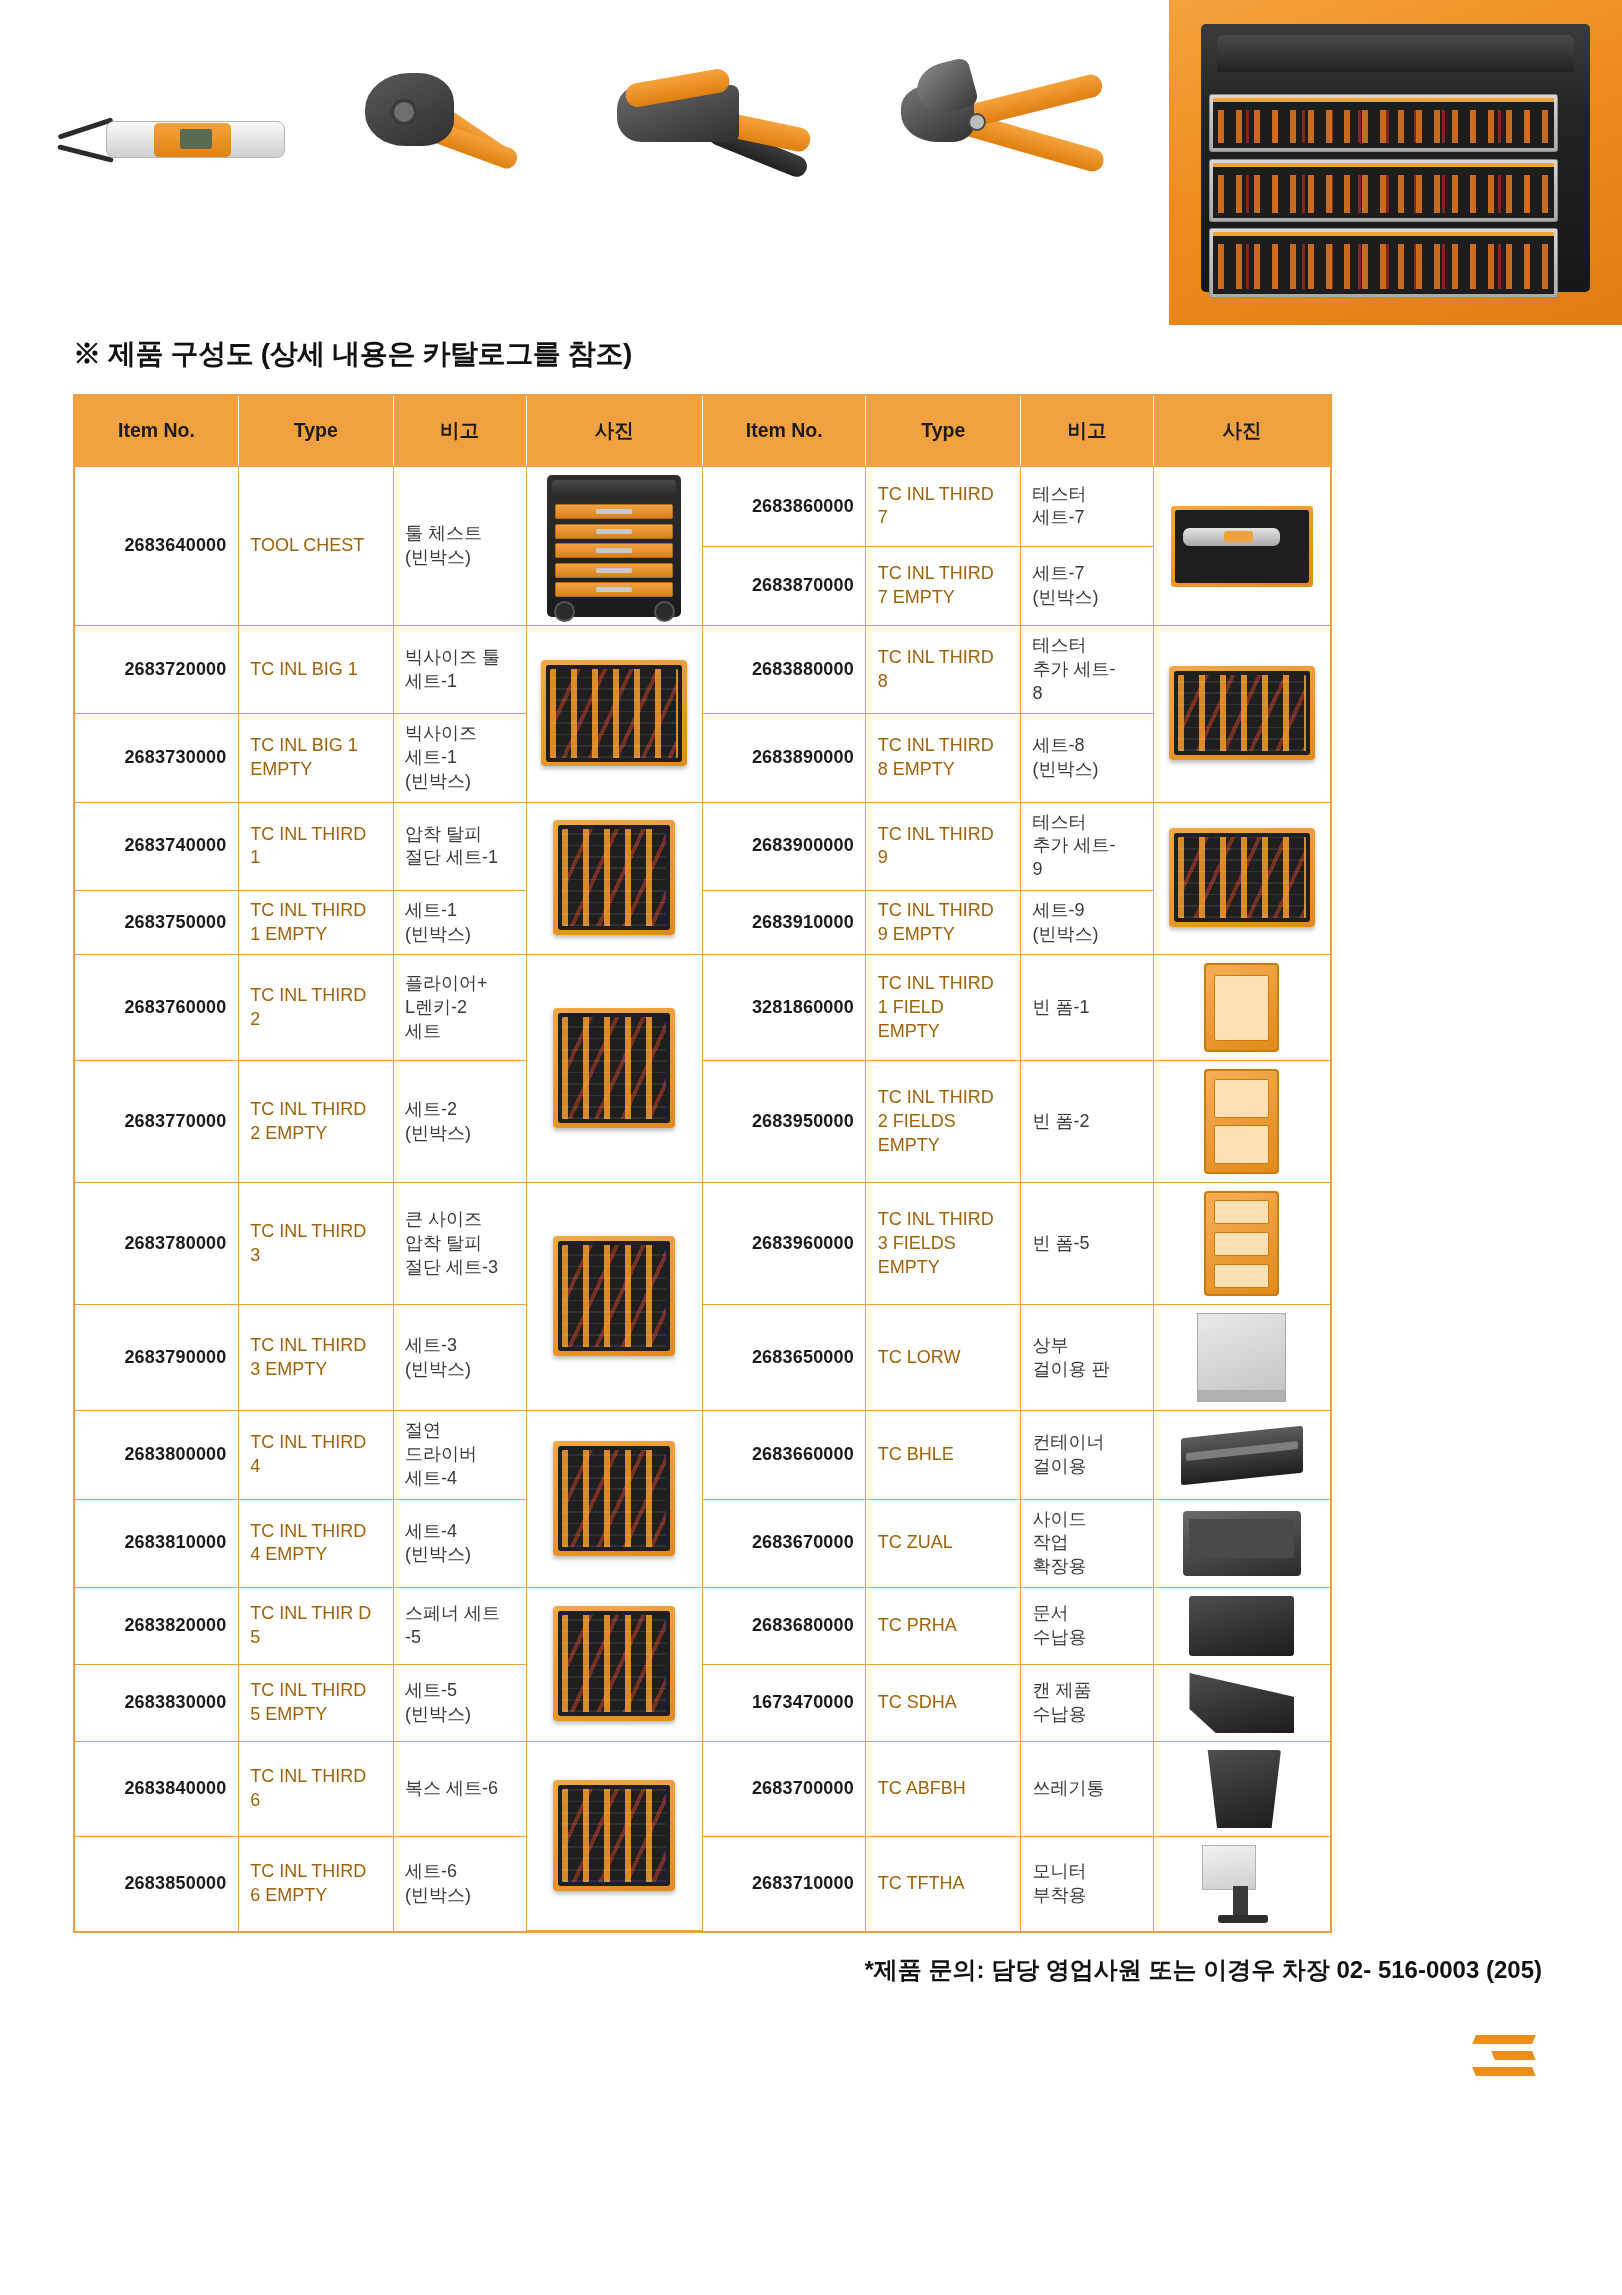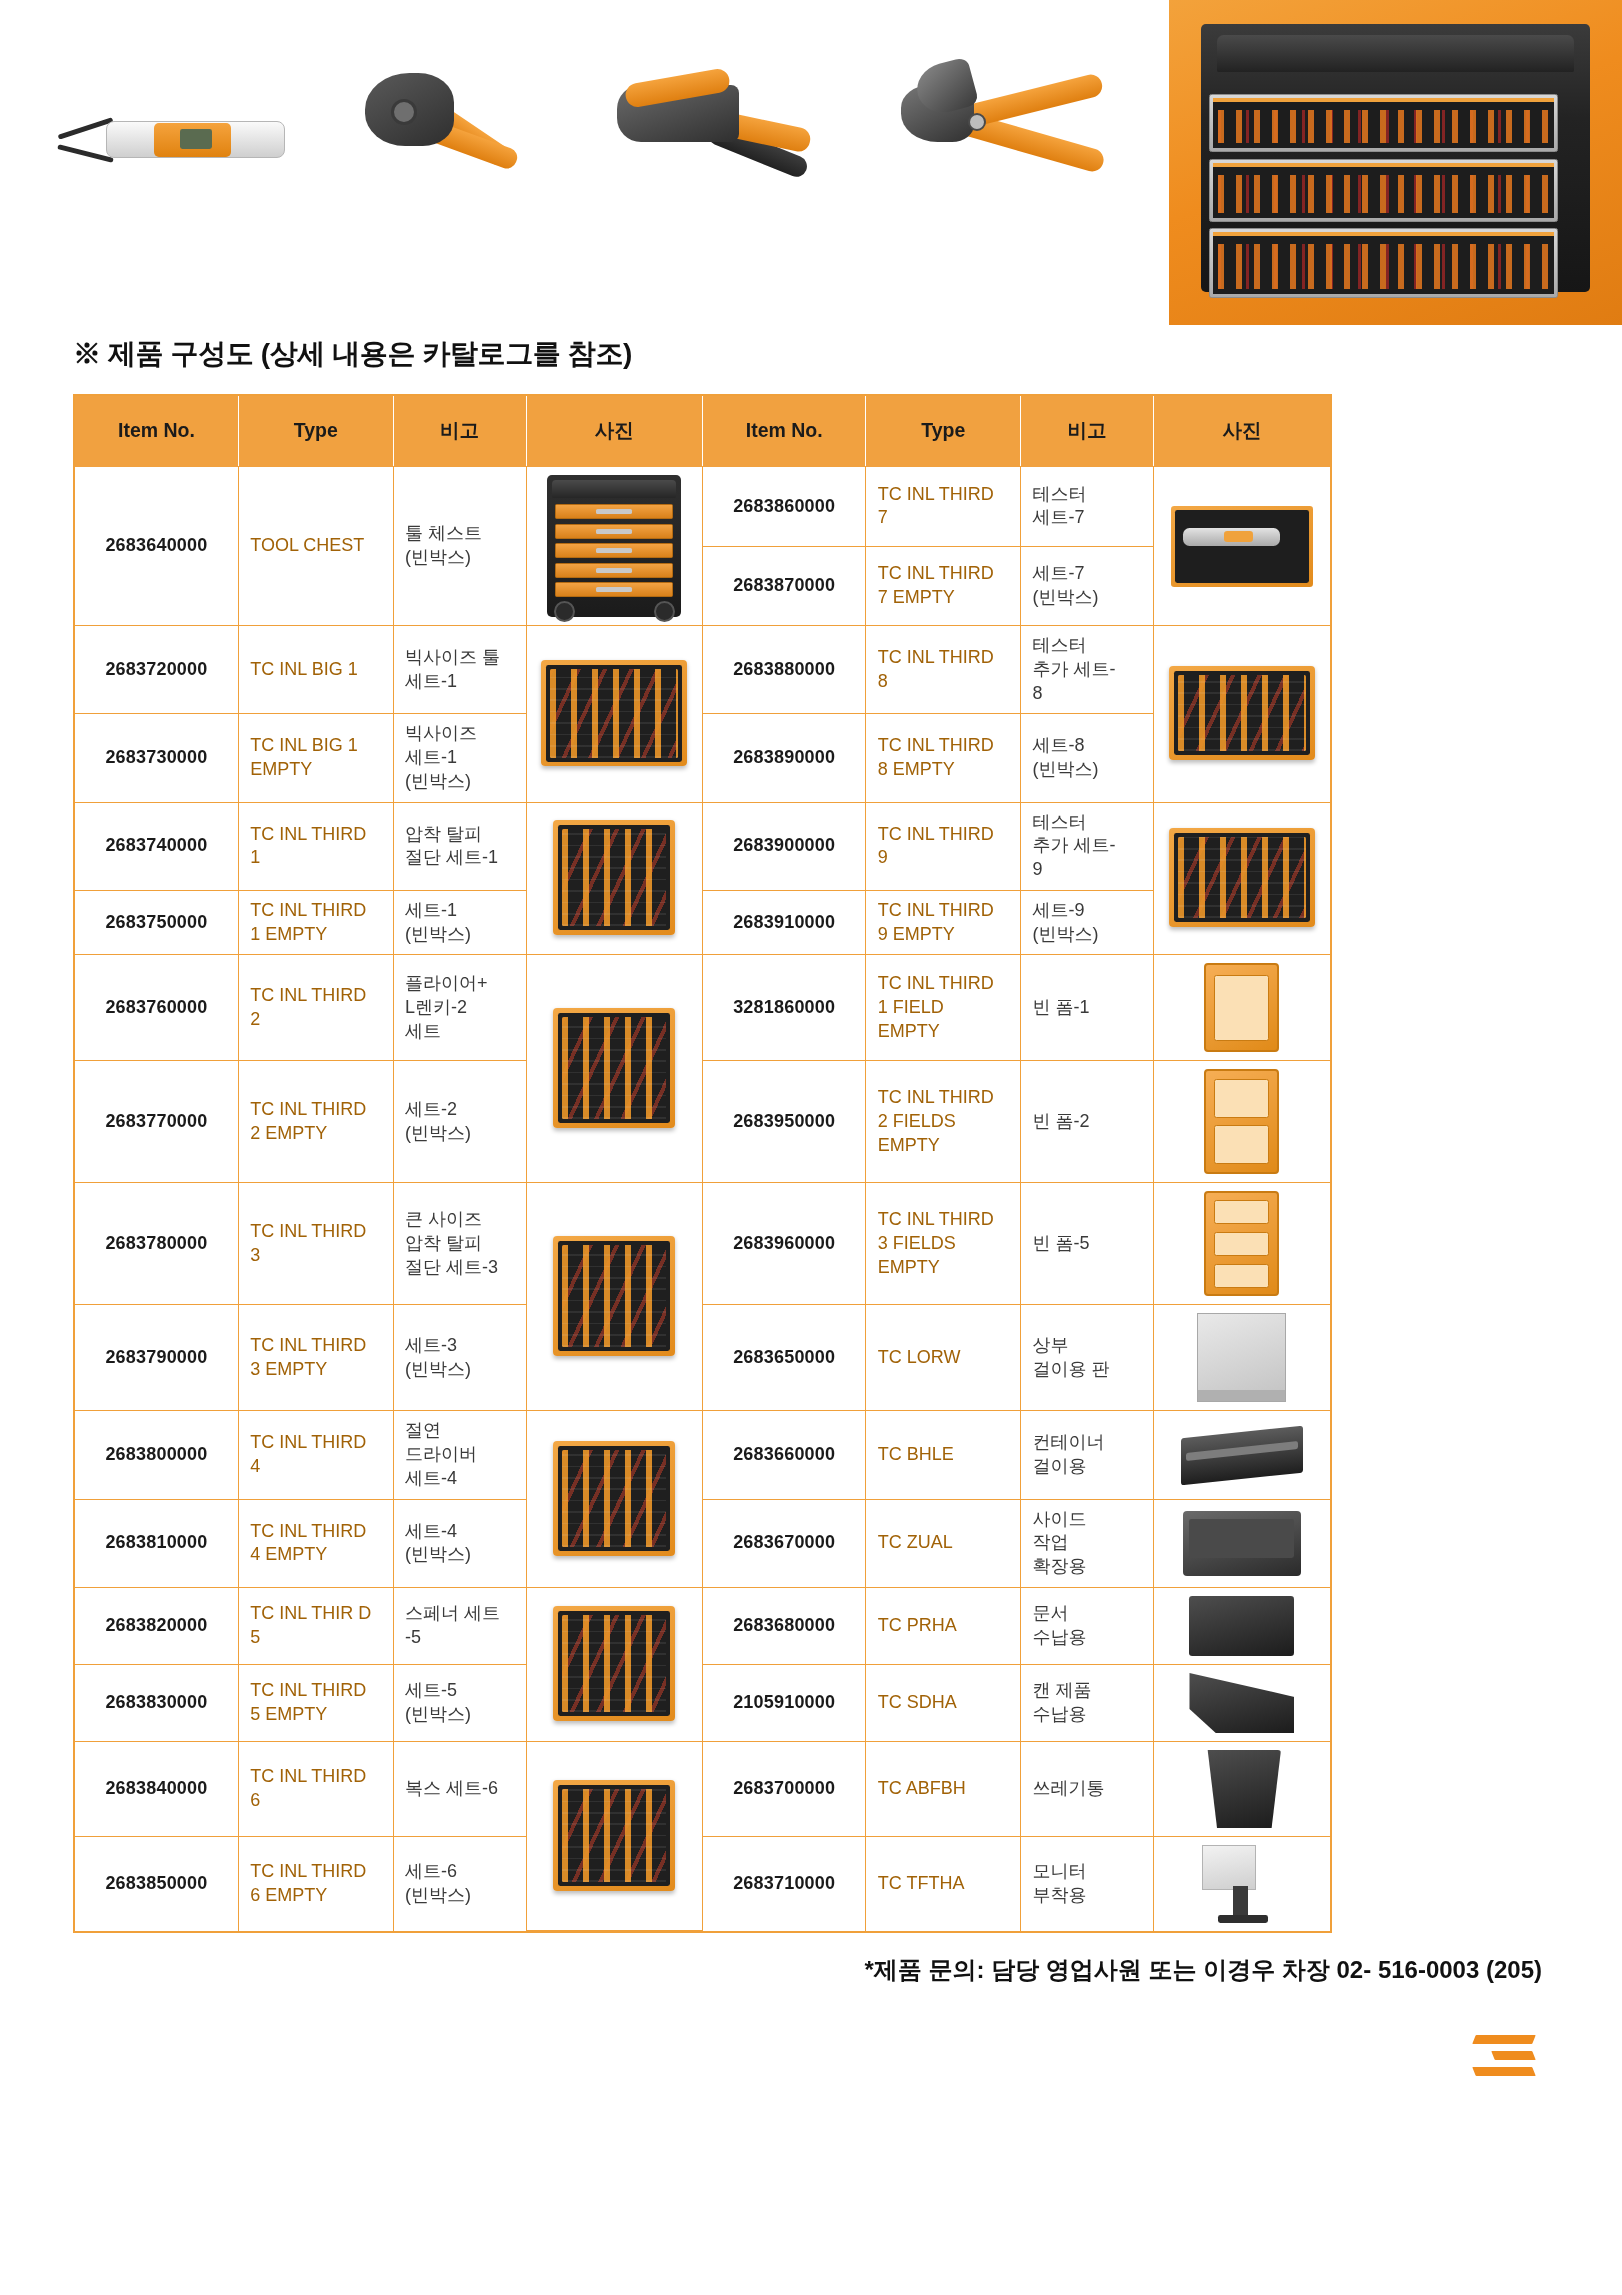--- a/index.html
+++ b/index.html
@@ -219,21 +219,21 @@
     border-right: 1.6px solid #f0a03a;
     border-bottom: 1.6px solid #f0a03a;
     font-size: 18px;
     padding: 8px 11.4px;
     vertical-align: middle;
     line-height: 1.32;
   }
   table.spec tr:last-child td { border-bottom: none; }
   td.itemno {
     font-weight: 700;
-    text-align: center;
+    text-align: right;
     font-size: 18.7px;
     letter-spacing: 0.2px;
     white-space: nowrap;
   }
   td.type { color: #a16207; }
   td.note { color: #3a3a3a; }
   td.photo {
     padding: 4.9px;
     text-align: center;
     border-right: 2.4px solid #f0a03a;
@@ -725,21 +725,21 @@
         <td class="type">TC PRHA</td>
         <td class="note">문서<br>수납용</td>
         <td class="photo last">
           <div class="bin-thumb"></div>
         </td>
       </tr>
       <tr>
         <td class="itemno">2683830000</td>
         <td class="type">TC INL THIRD 5 EMPTY</td>
         <td class="note">세트-5<br>(빈박스)</td>
-        <td class="itemno">2105910000</td>
+        <td class="itemno">1673470000</td>
         <td class="type">TC SDHA</td>
         <td class="note">캔 제품<br>수납용</td>
         <td class="photo last">
           <div class="hook-thumb"></div>
         </td>
       </tr>
 
       <tr>
         <td class="itemno">2683840000</td>
         <td class="type">TC INL THIRD 6</td>

